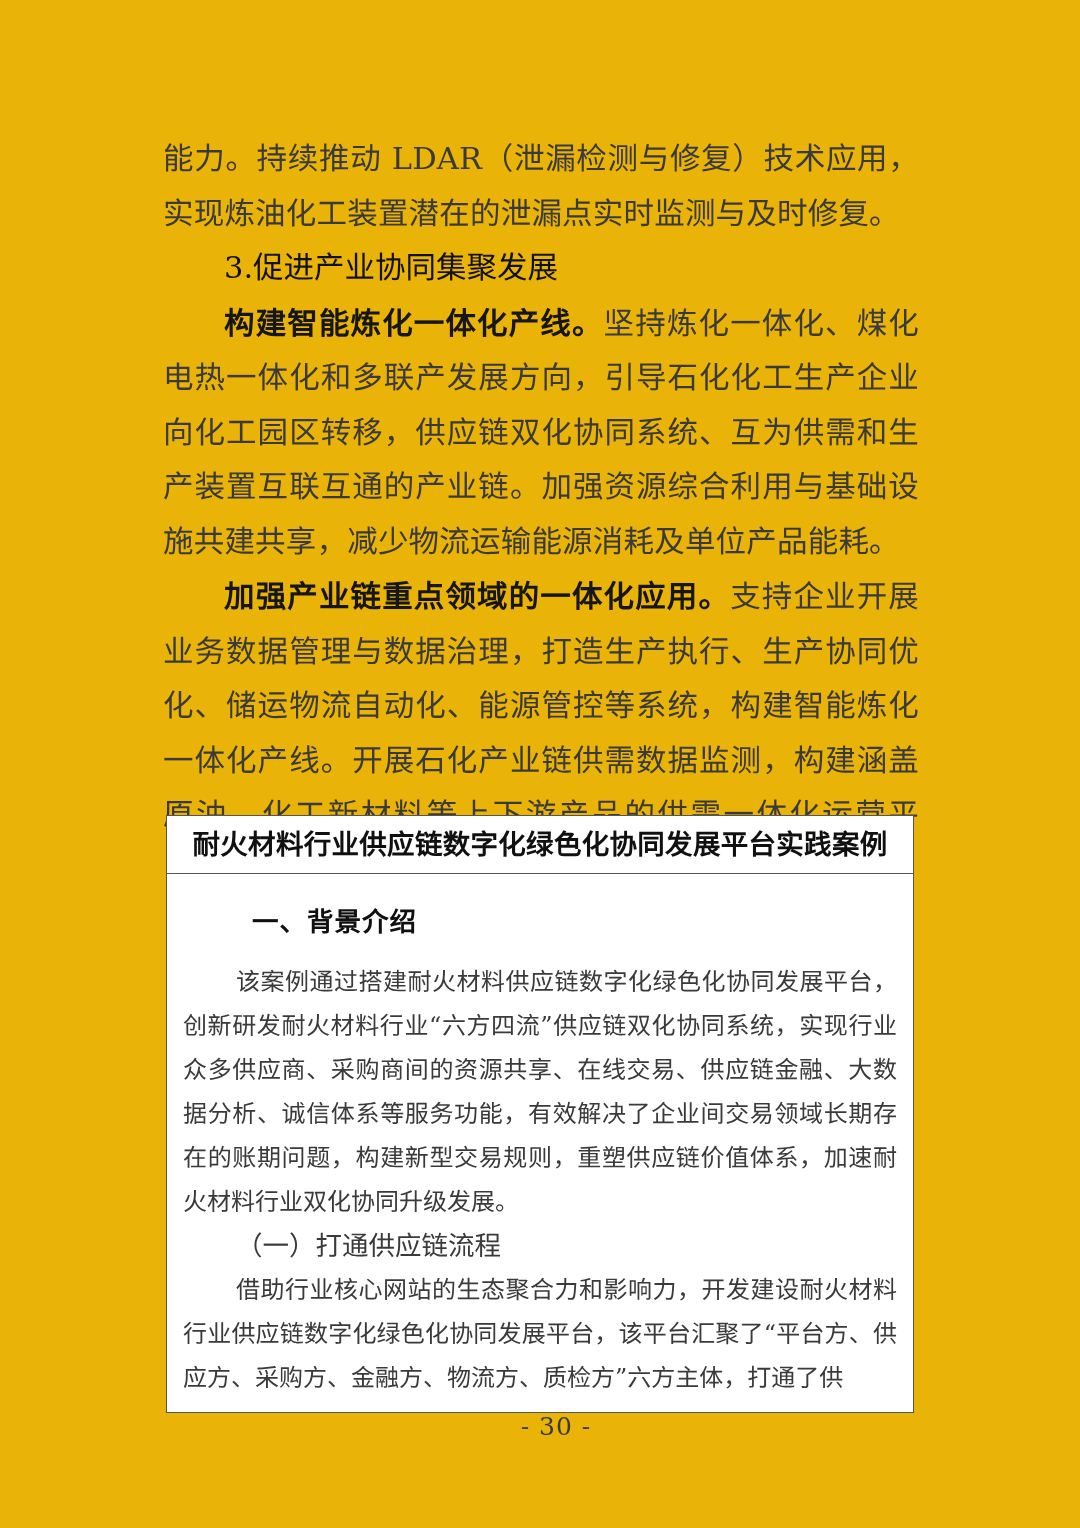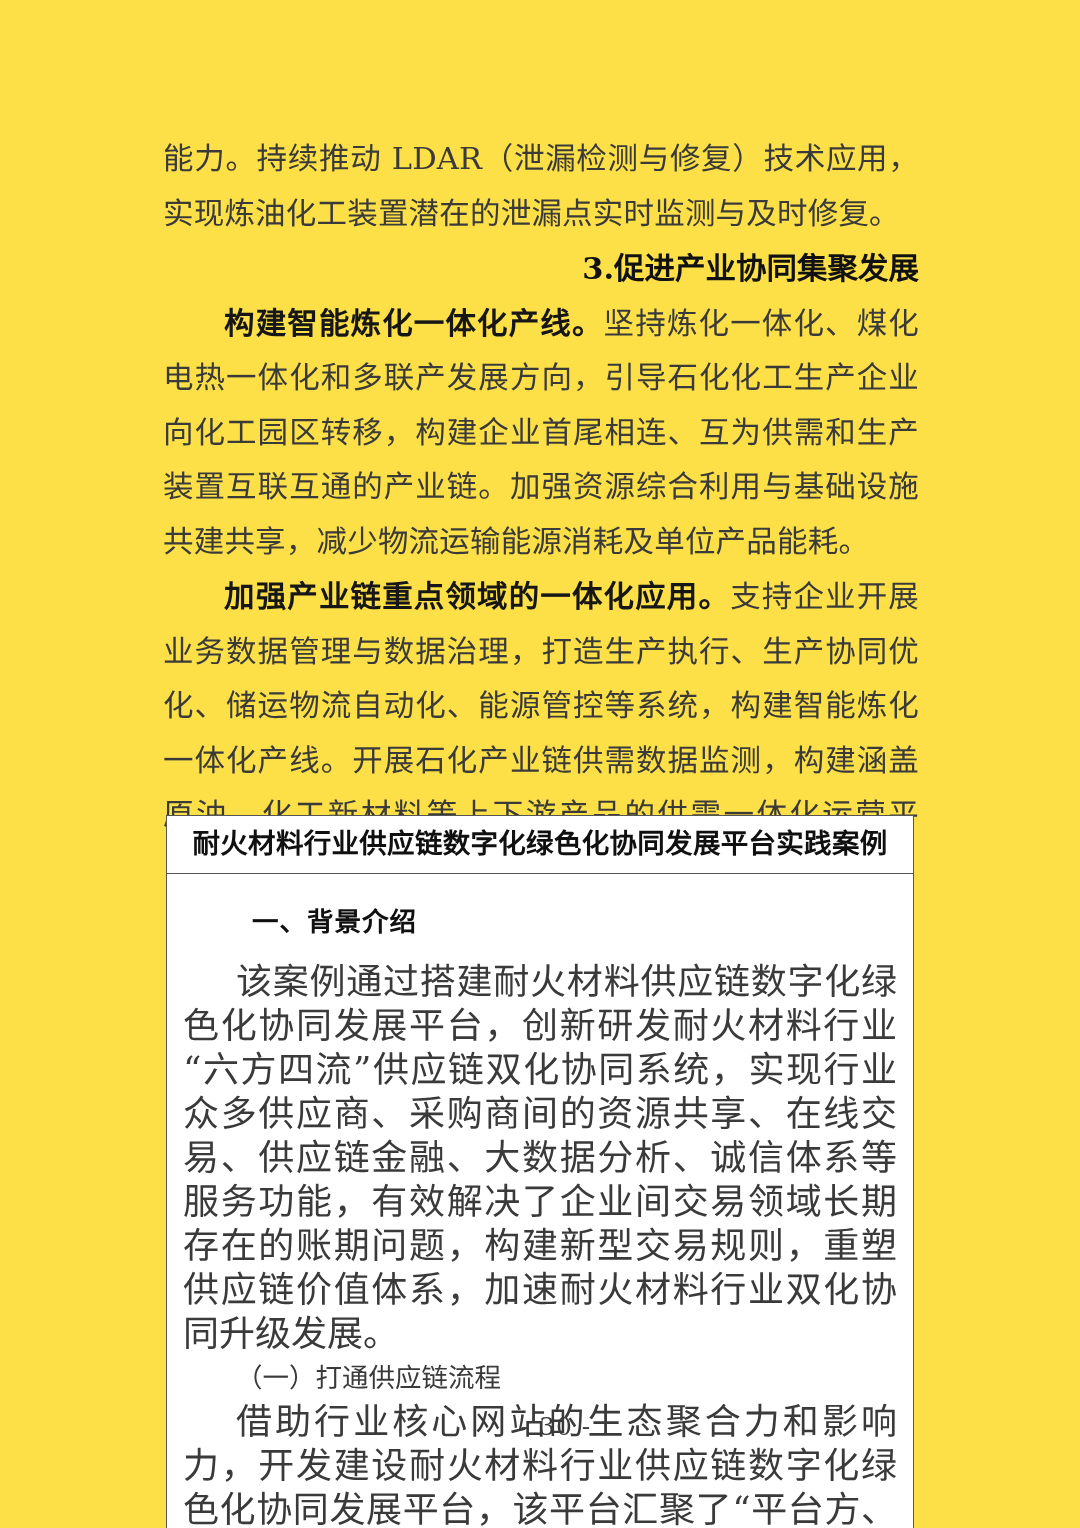--- a/index.html
+++ b/index.html
@@ -16,21 +16,21 @@
     overflow: hidden;
     position: relative;
   }
 
   .page {
     position: absolute;
     left: 0;
     top: 0;
     width: 1080px;
     height: 1528px;
-    background: #fde047;
+    background: #eab308;
   }
 
   
   .body-area {
     position: absolute;
     left: 163px;
     top: 132px;
     width: 756px;
   }
 
@@ -50,24 +50,23 @@
   }
 
   .para.indent {
     text-indent: 61px;
   }
 
   .heading-num {
     margin: 0;
     font-size: 30.5px;
     line-height: 54.5px;
-    font-weight: bold;
+    font-weight: normal;
     color: #111111;
     text-indent: 61px;
-    text-align: right;
   }
 
   
   .case-box {
     position: absolute;
     left: 166px;
     top: 815px;
     width: 748px;
     border: 1.6px solid #555555;
     box-sizing: border-box;
@@ -80,21 +79,20 @@
     text-align: center;
   }
 
   .case-title {
     margin: 0;
     font-size: 27.5px;
     line-height: 34px;
     font-weight: bold;
     color: #101010;
     letter-spacing: 0.3px;
-    font-family: Liberation Serif, serif;
   }
 
   .case-body {
     padding: 10px 16px 12px 16px;
   }
 
   .case-h {
     margin: 16px;
     font-size: 26.5px;
     line-height: 44px;
@@ -107,21 +105,21 @@
   .case-sub {
     margin: 0;
     font-size: 26.5px;
     line-height: 44px;
     color: #3a3a3a;
     text-indent: 53px;
   }
 
   .case-p {
     margin: 0;
-    font-size: 36px;
+    font-size: 24px;
     line-height: 44px;
     color: #3a3a3a;
     text-align: justify;
     text-justify: inter-ideograph;
     text-indent: 53px;
   }
 
   
   .footer {
     position: absolute;
@@ -146,21 +144,21 @@
   <div class="body-area">
 
     <p class="para">
       <span>能力。持续推动 LDAR（泄漏检测与修复）技术应用，实现炼油化工装置潜在的泄漏点实时监测与及时修复。</span>
     </p>
 
     <p class="heading-num">
       <span>3.促进产业协同集聚发展</span>
     </p>
 
-    <p class="para indent"><span class="lead">构建智能炼化一体化产线。</span><span>坚持炼化一体化、煤化电热一体化和多联产发展方向，引导石化化工生产企业向化工园区转移，构建企业首尾相连、互为供需和生产装置互联互通的产业链。加强资源综合利用与基础设施共建共享，减少物流运输能源消耗及单位产品能耗。</span></p>
+    <p class="para indent"><span class="lead">构建智能炼化一体化产线。</span><span>坚持炼化一体化、煤化电热一体化和多联产发展方向，引导石化化工生产企业向化工园区转移，供应链双化协同系统、互为供需和生产装置互联互通的产业链。加强资源综合利用与基础设施共建共享，减少物流运输能源消耗及单位产品能耗。</span></p>
 
     <p class="para indent"><span class="lead">加强产业链重点领域的一体化应用。</span><span>支持企业开展业务数据管理与数据治理，打造生产执行、生产协同优化、储运物流自动化、能源管控等系统，构建智能炼化一体化产线。开展石化产业链供需数据监测，构建涵盖原油、化工新材料等上下游产品的供需一体化运营平台。</span></p>
 
   </div>
 
   <div class="case-box">
 
     <div class="case-title-row">
       <p class="case-title">耐火材料行业供应链数字化绿色化协同发展平台实践案例</p>
     </div>

